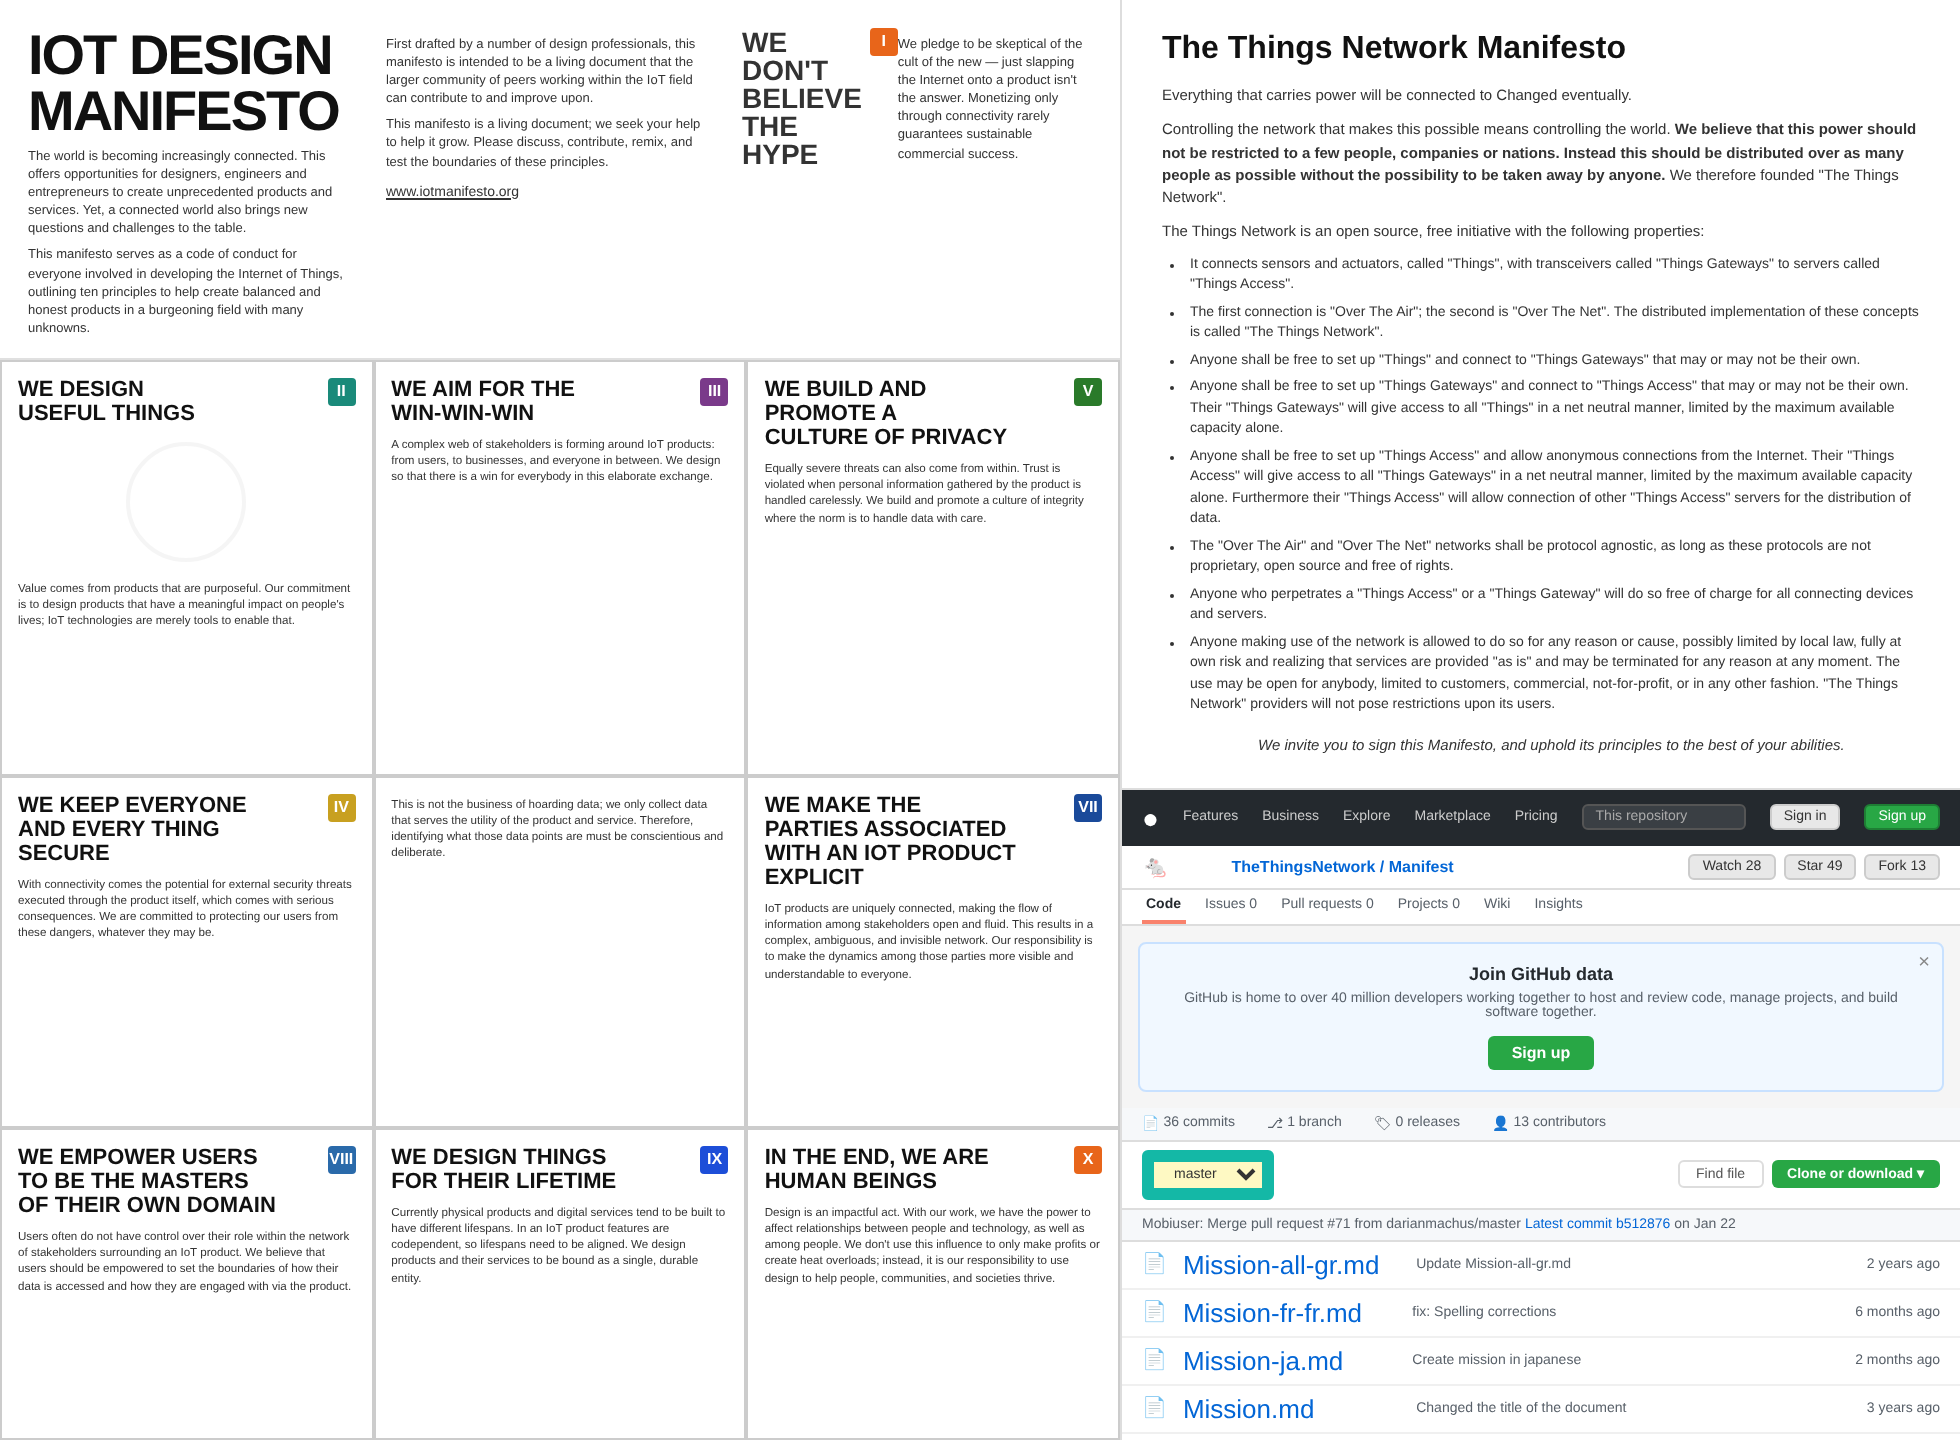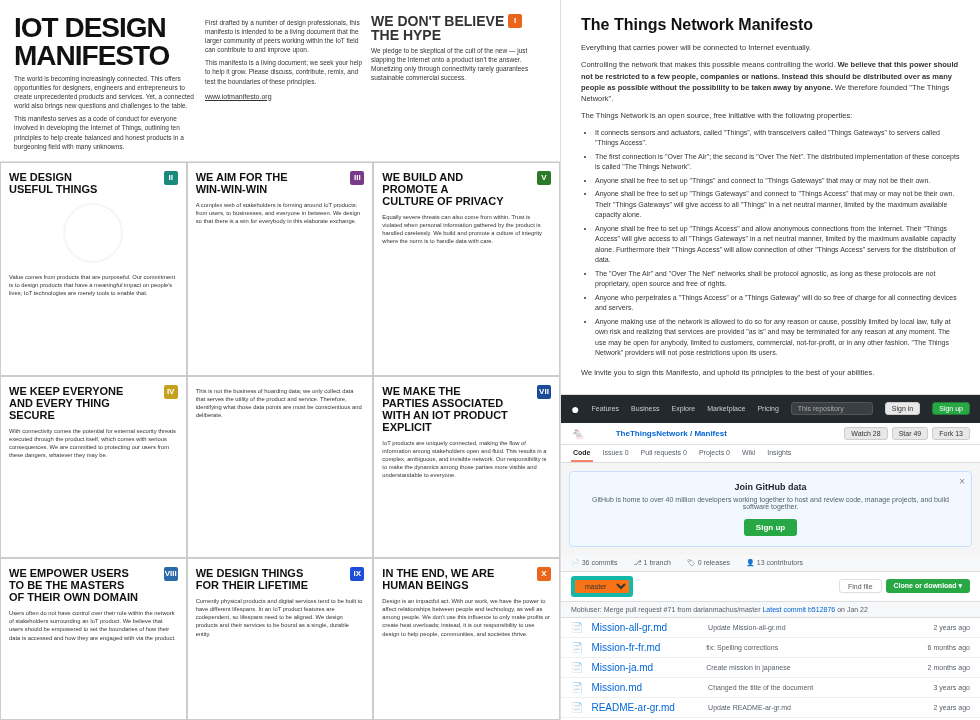--- a/index.html
+++ b/index.html
@@ -15,21 +15,21 @@
       flex-direction: column;
     }
 
     
     .manifesto-header {
       background: #fff;
       padding: 14px 14px 10px 14px;
       border-bottom: 1px solid #e0e0e0;
       display: flex;
       align-items: flex-start;
-      gap: 6px;
+      gap: 18px;
     }
     .header-left {
       flex: 1;
     }
     .header-title {
       font-size: 28px;
       font-weight: 900;
       letter-spacing: -1px;
       line-height: 1;
       color: #111;
@@ -57,21 +57,21 @@
     }
     .header-right-col {
       width: 160px;
       flex-shrink: 0;
       font-size: 6.5px;
       color: #333;
       line-height: 1.4;
     }
     .we-dont-block {
       display: flex;
-      flex-direction: column;
+      flex-direction: row;
     }
     .num-badge {
       width: 14px;
       height: 14px;
       display: inline-flex;
       align-items: center;
       justify-content: center;
       font-size: 8px;
       font-weight: bold;
       color: #fff;
@@ -178,20 +178,22 @@
       font-size: 7px;
       color: #333;
       line-height: 1.5;
       margin-bottom: 3px;
     }
     .doc-footer {
       font-size: 7.5px;
       color: #333;
       line-height: 1.5;
       margin-top: 6px;
+      font-style: italic;
+      margin-left: 48px;
     }
 
     
     .github-panel {
       background: #f5f5f5;
       border-top: 1px solid #ddd;
     }
     .gh-nav {
       background: #24292e;
       display: flex;
@@ -301,24 +303,24 @@
     .gh-branch-row {
       background: #fff;
       padding: 4px 10px;
       display: flex;
       align-items: center;
       justify-content: space-between;
       border-bottom: 1px solid #ddd;
     }
     .gh-branch-select {
       font-size: 7px;
-      border: 4px solid #14b8a6;
+      border: 6px solid #14b8a6;
       border-radius: 3px;
       padding: 2px 6px;
-      background: #f97316;
+      background: #fef9c3;
       color: #333;
     }
     .gh-find-file {
       font-size: 7px;
       border: 1px solid #ddd;
       border-radius: 3px;
       padding: 2px 8px;
       color: #555;
       background: #fff;
     }
@@ -349,21 +351,21 @@
       align-items: center;
       padding: 4px 10px;
       border-bottom: 1px solid #f0f0f0;
       gap: 8px;
     }
     .gh-file-icon {
       font-size: 10px;
       color: #79b8ff;
     }
     .gh-file-name {
-      font-size: 10px;
+      font-size: 13px;
       color: #0366d6;
       flex: 1;
     }
     .gh-file-msg {
       font-size: 7px;
       color: #586069;
       flex: 2;
     }
     .gh-file-time {
       font-size: 7px;
@@ -478,21 +480,21 @@
         <span class="num-badge badge-orange">X</span>
       </div>
       <div class="section-body">Design is an impactful act. With our work, we have the power to affect relationships between people and technology, as well as among people. We don't use this influence to only make profits or create heat overloads; instead, it is our responsibility to use design to help people, communities, and societies thrive.</div>
     </div>
   </div>
 </div>
 
 <div class="right-panel">
   <div class="manifesto-doc">
     <div class="doc-title">The Things Network Manifesto</div>
-    <div class="doc-intro">Everything that carries power will be connected to Internet eventually.</div>
+    <div class="doc-intro">Everything that carries power will be connected to Changed eventually.</div>
     <div class="doc-intro">
       <span>Controlling the network that makes this possible means controlling the world.</span>
       <span class="doc-bold">We believe that this power should not be restricted to a few people, companies or nations. Instead this should be distributed over as many people as possible without the possibility to be taken away by anyone.</span>
       <span>We therefore founded "The Things Network".</span>
     </div>
     <div class="doc-section-title">The Things Network is an open source, free initiative with the following properties:</div>
     <ul class="doc-list">
       <li>It connects sensors and actuators, called "Things", with transceivers called "Things Gateways" to servers called "Things Access".</li>
       <li>The first connection is "Over The Air"; the second is "Over The Net". The distributed implementation of these concepts is called "The Things Network".</li>
       <li>Anyone shall be free to set up "Things" and connect to "Things Gateways" that may or may not be their own.</li>

